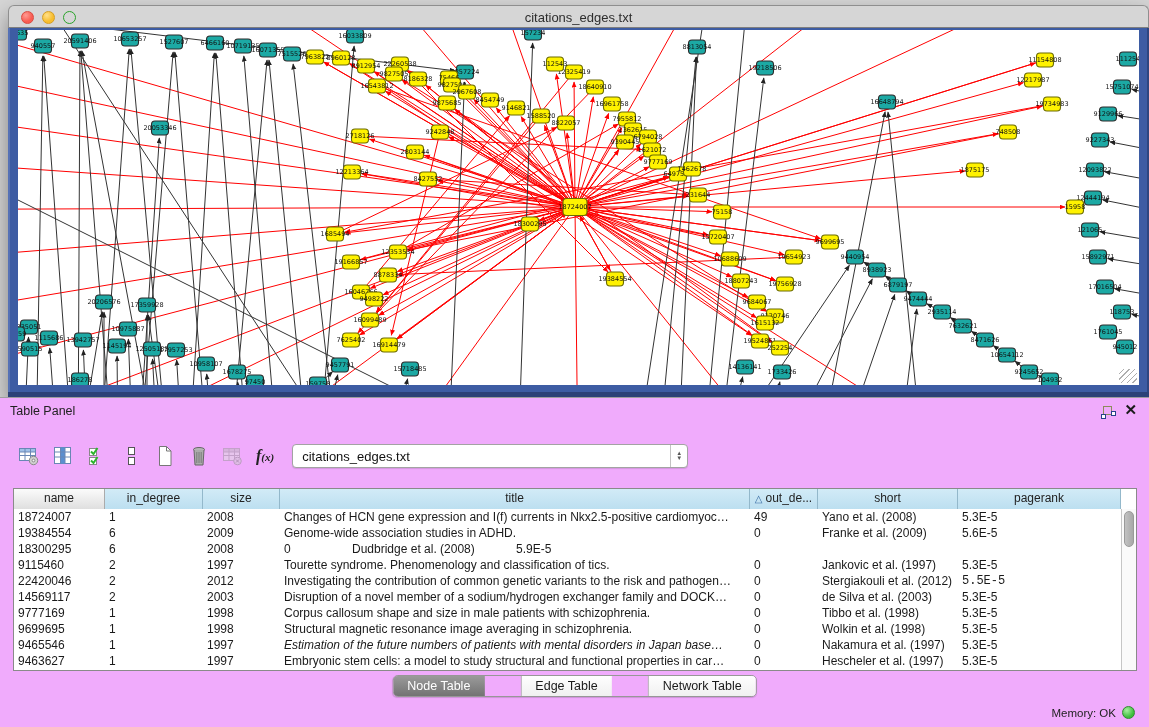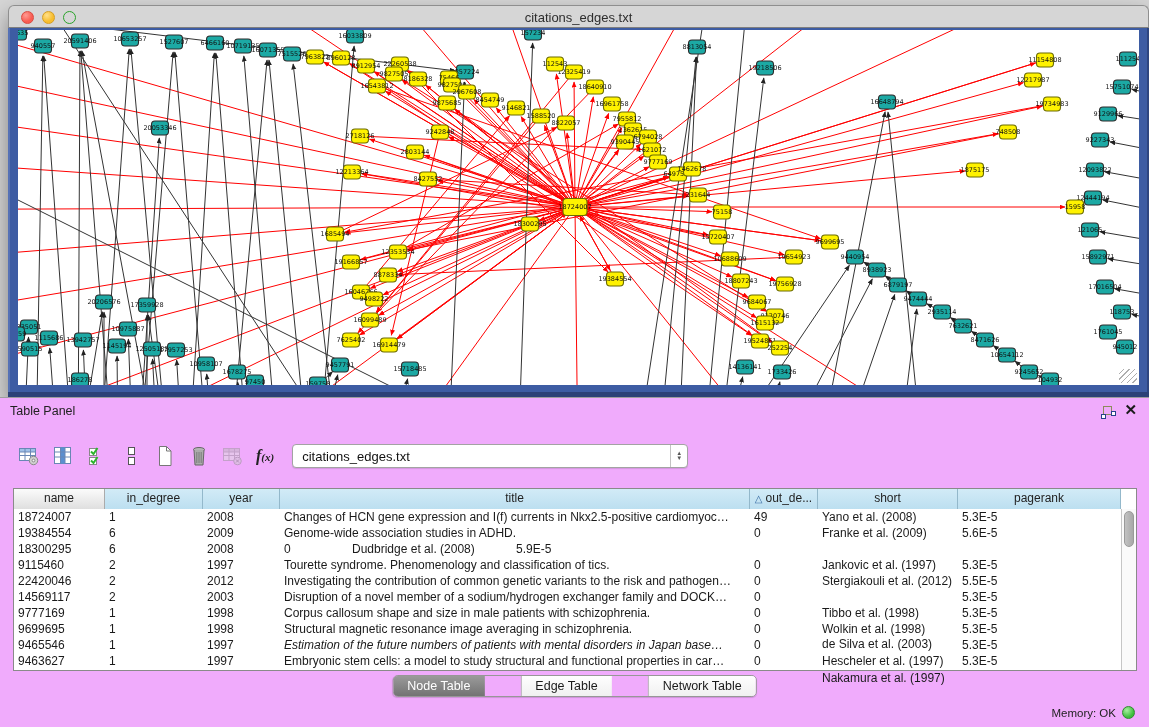--- a/index.html
+++ b/index.html
@@ -837,21 +837,21 @@
           <span>▲</span>
           <span>▼</span>
         </div>
     </div>
   </div>
 
   <div id="tablewrap">
     <div id="thead">
         <div class="th th-gray" style="width: 91px;"><span>name</span></div>
         <div class="th" style="width: 98px;"><span>in_degree</span></div>
-        <div class="th" style="width: 77px;"><span>year</span></div>
+        <div class="th" style="width: 77px;"><span>size</span></div>
         <div class="th" style="width: 470px;"><span>title</span></div>
         <div class="th" style="width: 68px;"><span class="sort">△</span><span>out_de...</span></div>
         <div class="th" style="width: 140px;"><span>short</span></div>
         <div class="th" style="width: 163px;"><span>pagerank</span></div>
       </div>
     <div id="tbody">
         <div class="tr">
           <div class="td" style="width: 91px;">18724007</div>
           <div class="td" style="width: 98px;">1</div>
           <div class="td" style="width: 77px;">2008</div>
@@ -886,29 +886,29 @@
           <div class="td" style="width: 140px;">Jankovic et al. (1997)</div>
           <div class="td" style="width: 163px;">5.3E-5</div>
         </div>
         <div class="tr">
           <div class="td" style="width: 91px;">22420046</div>
           <div class="td" style="width: 98px;">2</div>
           <div class="td" style="width: 77px;">2012</div>
           <div class="td" style="width: 470px;">Investigating the contribution of common genetic variants to the risk and pathogen…</div>
           <div class="td" style="width: 68px;">0</div>
           <div class="td" style="width: 140px;">Stergiakouli et al. (2012)</div>
-          <div class="td" style="width: 163px;">5.5E-5</div>
+          <div class="td" style="width: 163px; font-family: Liberation Mono, monospace;">5.5E-5</div>
         </div>
         <div class="tr">
           <div class="td" style="width: 91px;">14569117</div>
           <div class="td" style="width: 98px;">2</div>
           <div class="td" style="width: 77px;">2003</div>
           <div class="td" style="width: 470px;">Disruption of a novel member of a sodium/hydrogen exchanger family and DOCK…</div>
           <div class="td" style="width: 68px;">0</div>
-          <div class="td" style="width: 140px; margin-top: 47px;">de Silva et al. (2003)</div>
+          <div class="td" style="width: 140px;">de Silva et al. (2003)</div>
           <div class="td" style="width: 163px;">5.3E-5</div>
         </div>
         <div class="tr">
           <div class="td" style="width: 91px;">9777169</div>
           <div class="td" style="width: 98px;">1</div>
           <div class="td" style="width: 77px;">1998</div>
           <div class="td" style="width: 470px;">Corpus callosum shape and size in male patients with schizophrenia.</div>
           <div class="td" style="width: 68px;">0</div>
           <div class="td" style="width: 140px;">Tibbo et al. (1998)</div>
           <div class="td" style="width: 163px;">5.3E-5</div>
@@ -921,21 +921,21 @@
           <div class="td" style="width: 68px;">0</div>
           <div class="td" style="width: 140px;">Wolkin et al. (1998)</div>
           <div class="td" style="width: 163px;">5.3E-5</div>
         </div>
         <div class="tr">
           <div class="td" style="width: 91px;">9465546</div>
           <div class="td" style="width: 98px;">1</div>
           <div class="td" style="width: 77px;">1997</div>
           <div class="td" style="width: 470px; font-style: italic;">Estimation of the future numbers of patients with mental disorders in Japan base…</div>
           <div class="td" style="width: 68px;">0</div>
-          <div class="td" style="width: 140px; margin-top: 33px;">Nakamura et al. (1997)</div>
+          <div class="td" style="width: 140px;">Nakamura et al. (1997)</div>
           <div class="td" style="width: 163px;">5.3E-5</div>
         </div>
         <div class="tr">
           <div class="td" style="width: 91px;">9463627</div>
           <div class="td" style="width: 98px;">1</div>
           <div class="td" style="width: 77px;">1997</div>
           <div class="td" style="width: 470px;">Embryonic stem cells: a model to study structural and functional properties in car…</div>
           <div class="td" style="width: 68px;">0</div>
           <div class="td" style="width: 140px;">Hescheler et al. (1997)</div>
           <div class="td" style="width: 163px;">5.3E-5</div>

